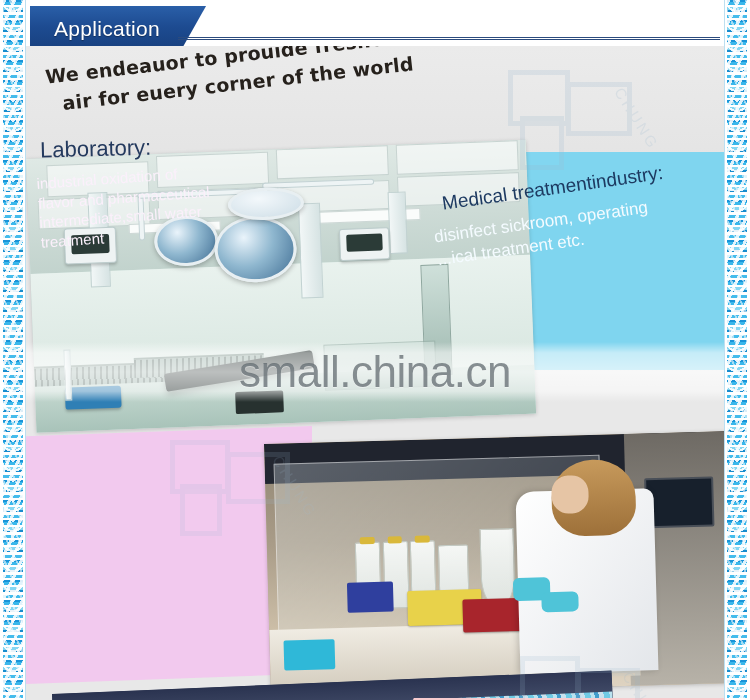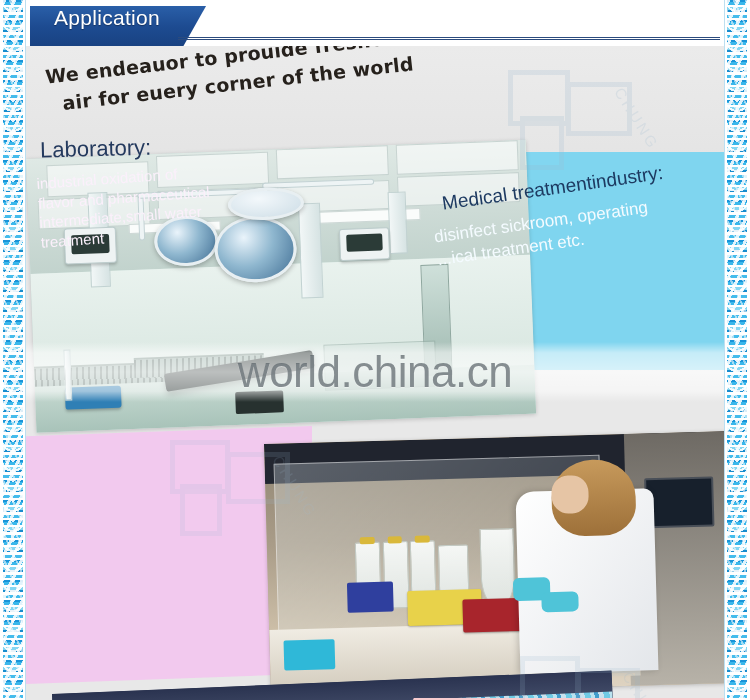--- a/index.html
+++ b/index.html
@@ -73,21 +73,21 @@
 
   
   .header{
     position:absolute;left:0;top:0;width:100%;height:46px;
     background:#ffffff;
   }
   .banner{
     position:absolute;left:4px;top:6px;
     height:46px;
     padding:0 46px 0 24px;
-    display:flex;align-items:flex-start;
+    display:flex;align-items:center;
     background:linear-gradient(to bottom,#2a5fa8 0%,#1d4b91 45%,#173f7d 100%);
     clip-path:polygon(0 0, 100% 0, calc(100% - 26px) 100%, 0 100%);
     box-shadow:0 1px 2px rgba(0,0,0,.25);
   }
   .banner-label{
     color:#ffffff;font-size:21px;letter-spacing:.3px;
     font-family:"Liberation Sans", sans-serif;
     text-shadow:0 1px 1px rgba(0,0,0,.35);
     white-space:nowrap;
   }
@@ -499,17 +499,17 @@
       </div>
 
       <div class="wm-logo" style="left:480px;top:596px;width:160px;height:110px;opacity:.18;">
         <div class="box" style="left:14px;top:14px;width:50px;height:44px;"></div>
         <div class="box" style="left:70px;top:26px;width:54px;height:42px;"></div>
 
         <div class="word" style="left:104px;top:52px;">CHUNG</div>
       </div>
 
       <div class="wm-band"></div>
-      <div class="wm-text">world.china.cn</div>
+      <div class="wm-text">small.china.cn</div>
 
     </div>
   </div>
 </div>
 
 </body></html>

